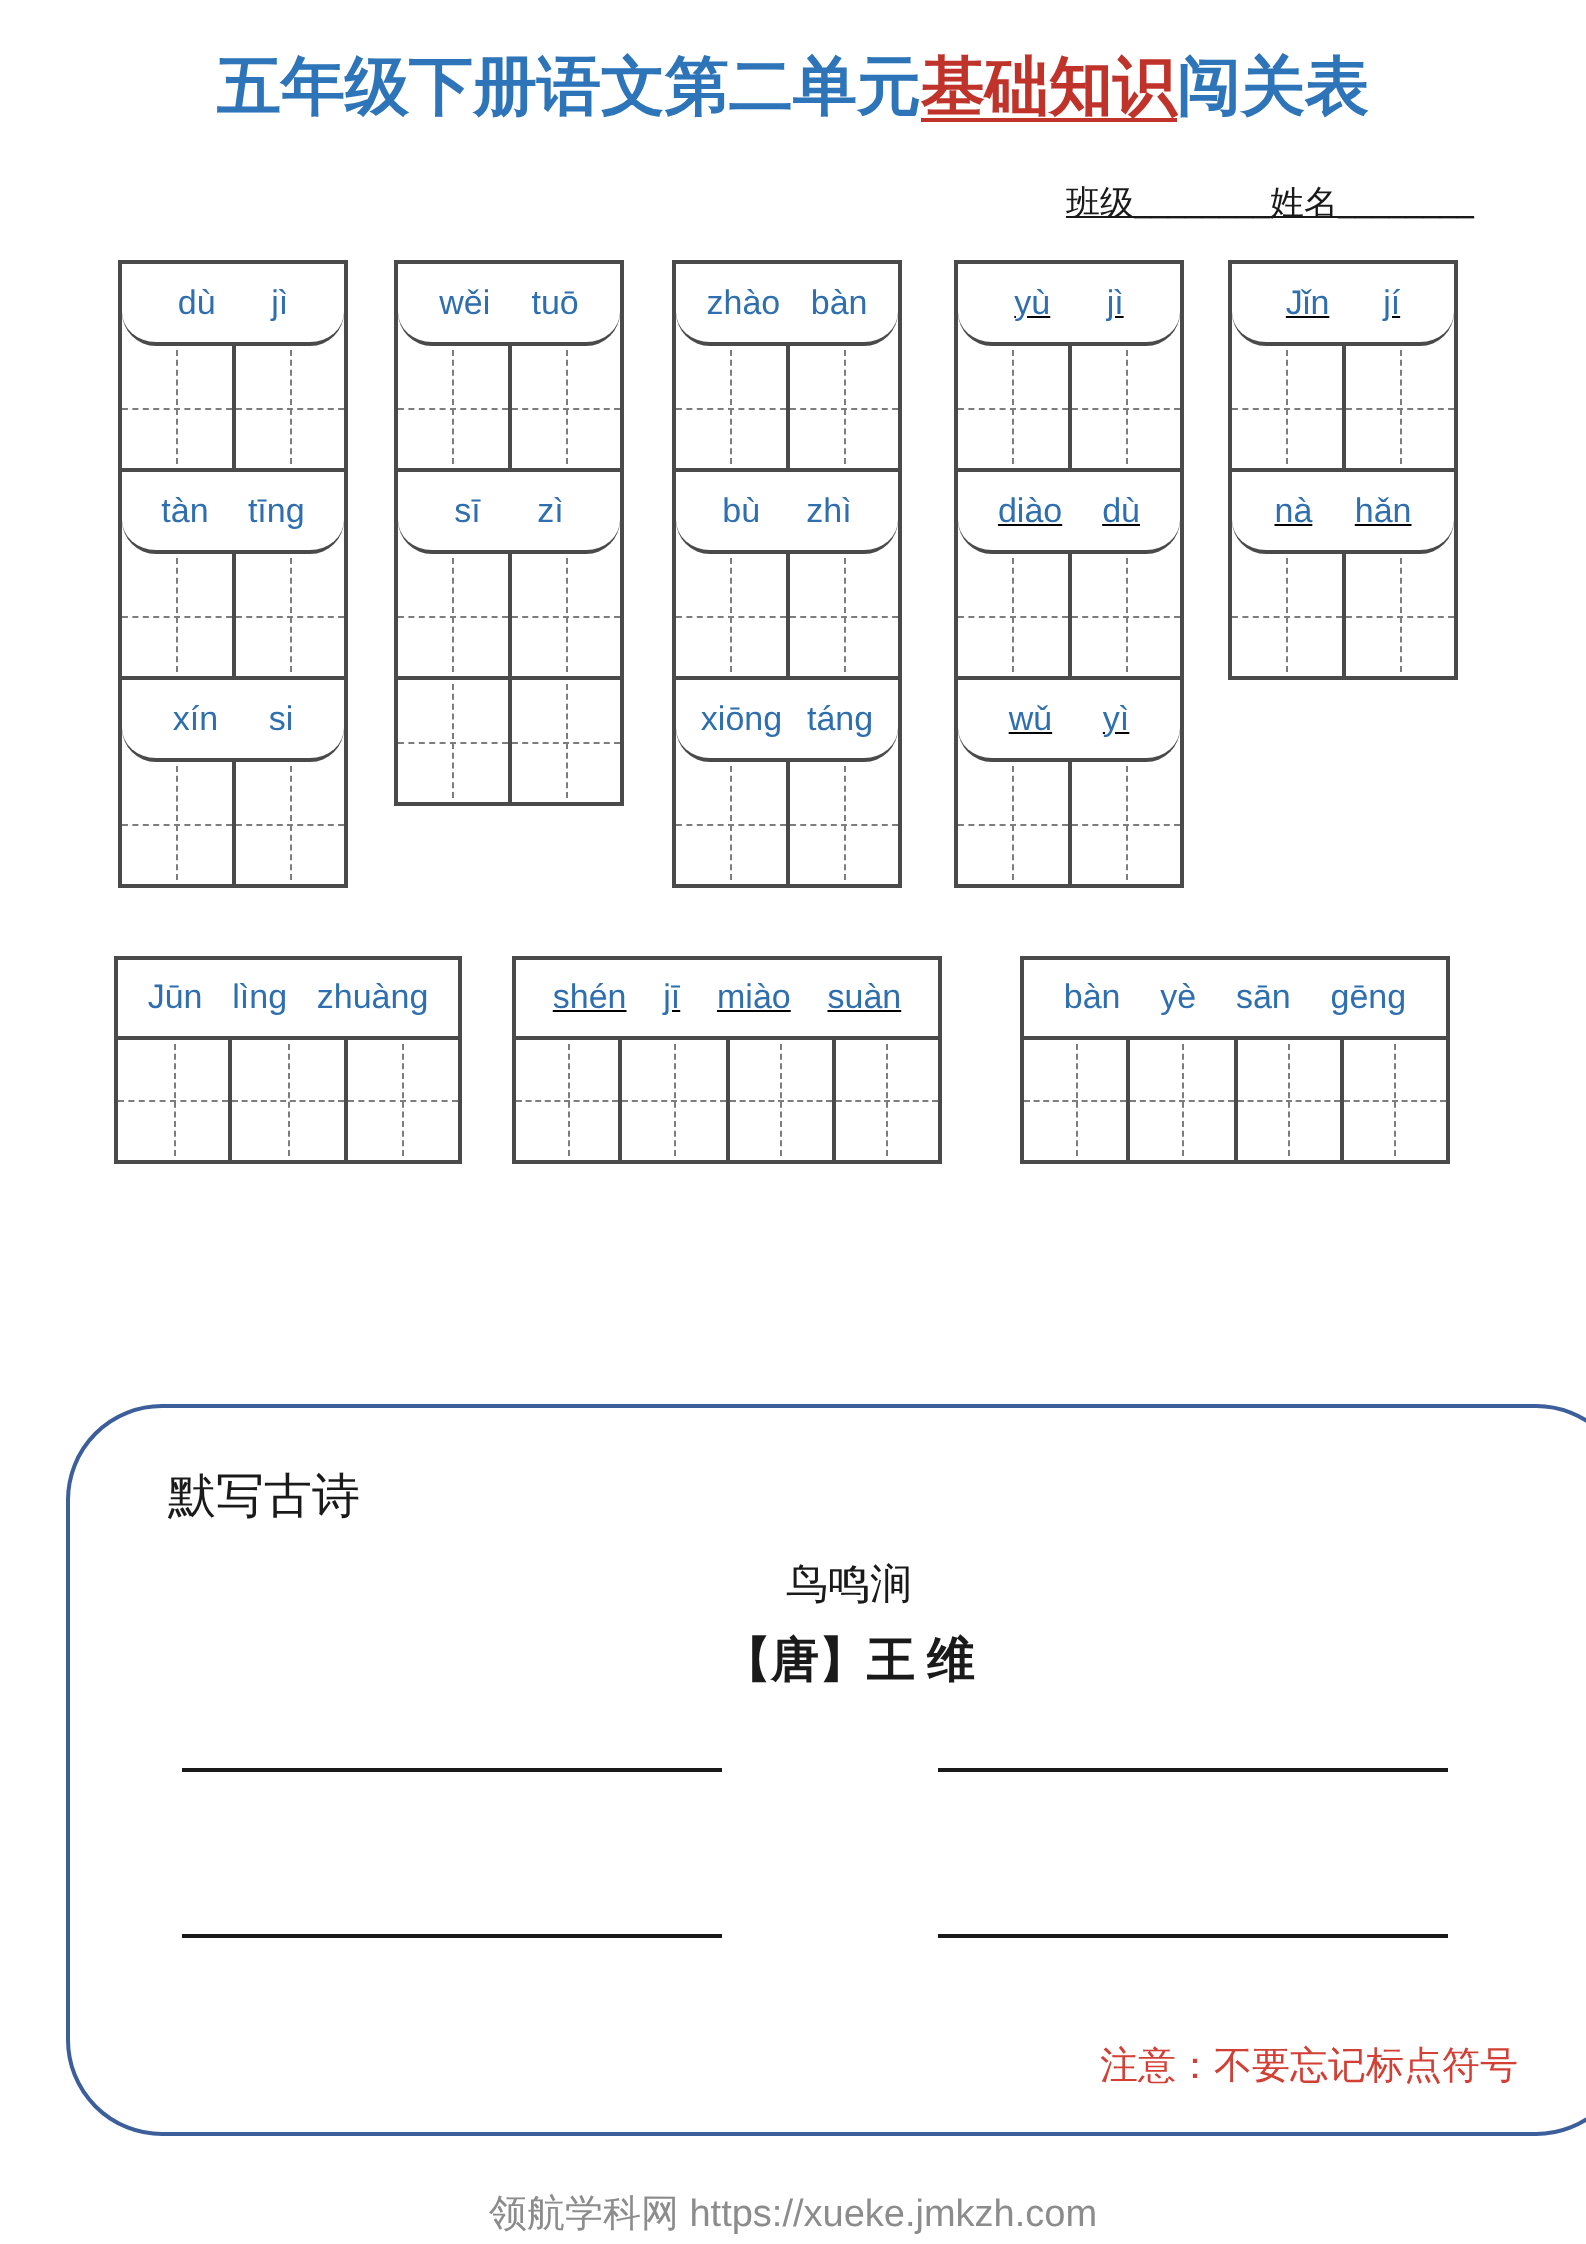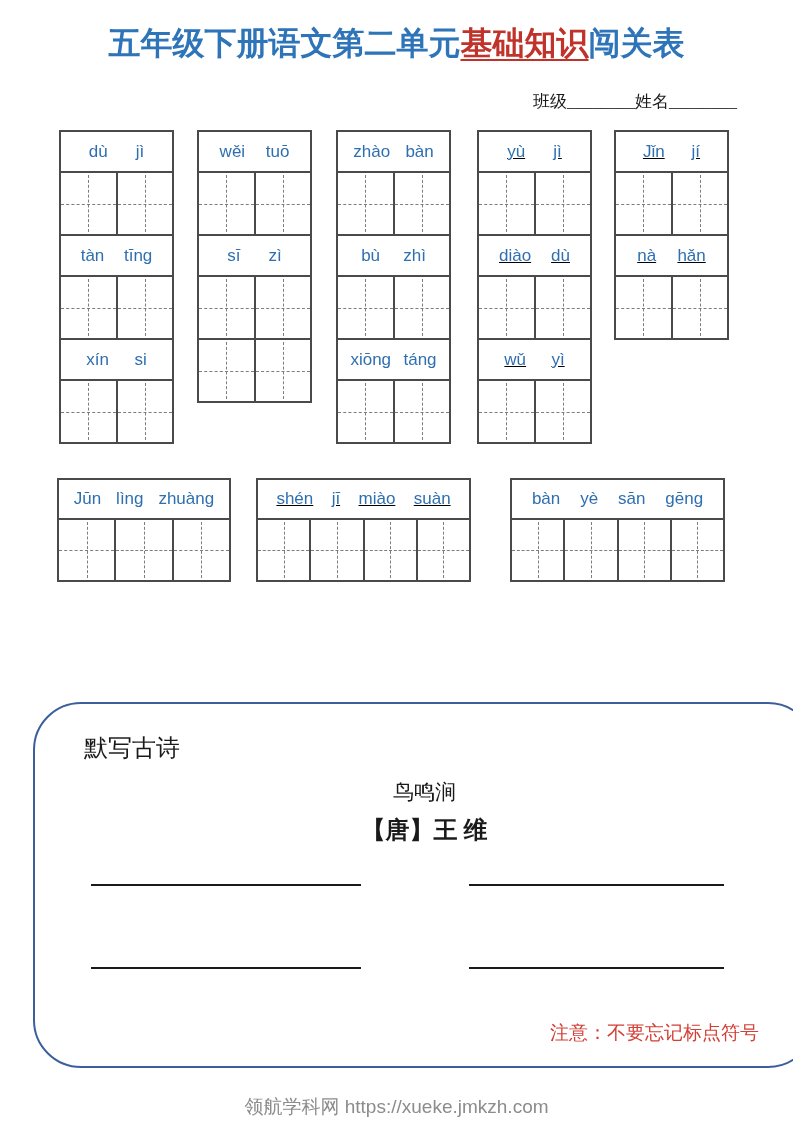--- a/index.html
+++ b/index.html
@@ -8,30 +8,30 @@
 
   
   .title{position:absolute;top:22px;left:0;width:100%;text-align:center;
          font-family:Liberation Mono, monospace;
          font-size:32px;font-weight:700;color:var(--title_blue);white-space:nowrap;}
   .title .hl{color:var(--highlight_red);text-decoration:underline;
              text-decoration-thickness:2px;text-underline-offset:5px;}
 
   
   .meta{position:absolute;top:90px;left:533px;font-family:"Liberation Serif","DejaVu Serif",serif;
-        font-size:17px;color:var(--text_black);white-space:nowrap;}
+        font-size:17px;color:var(--text_black);white-space:nowrap;text-decoration:underline;}
   .meta .blank{letter-spacing:0px;}
 
   
   .word-col,.phrase-box{position:absolute;border:2px solid var(--grid_border);
         background:#fff;box-sizing:content-box;}
   .wg-header{display:flex;align-items:center;justify-content:space-evenly;
         border-bottom:2px solid var(--grid_border);
         color:var(--pinyin_blue);font-size:17px;font-weight:500;}
-  .word-col .wg-header{height:39px;}
+  .word-col .wg-header{height:39px;border-radius:17px;}
   .phrase-box .wg-header{height:38px;}
   .wg-grid{display:flex;border-bottom:2px solid var(--grid_border);}
   .word-col .wg-grid{height:61px;}
   .phrase-box .wg-grid{height:60px;}
   .wg-grid:last-child{border-bottom:none;}
   .cell{flex:1;position:relative;}
   .cell + .cell{border-left:2px solid var(--grid_border);}
   .cell::before{content:"";position:absolute;left:50%;top:2px;bottom:2px;
         border-left:1px dashed var(--dash_gray);}
   .cell::after{content:"";position:absolute;top:50%;left:0;right:0;

